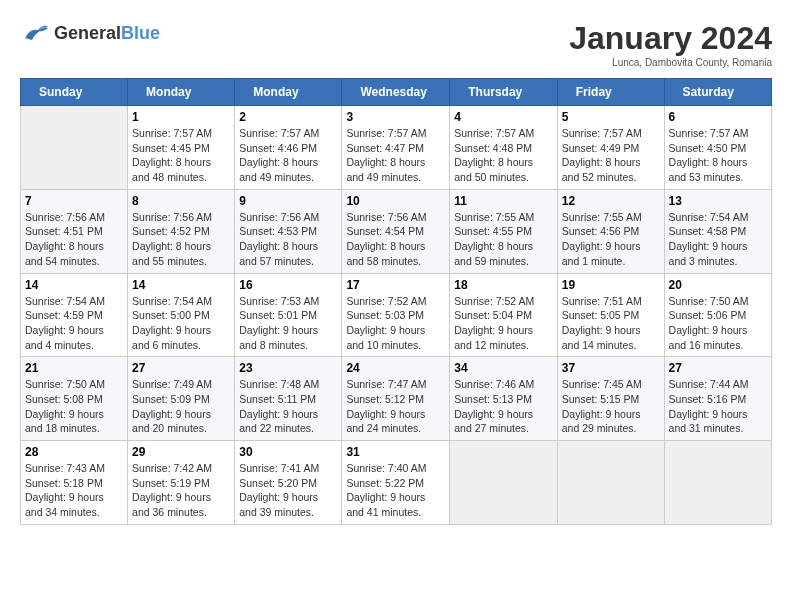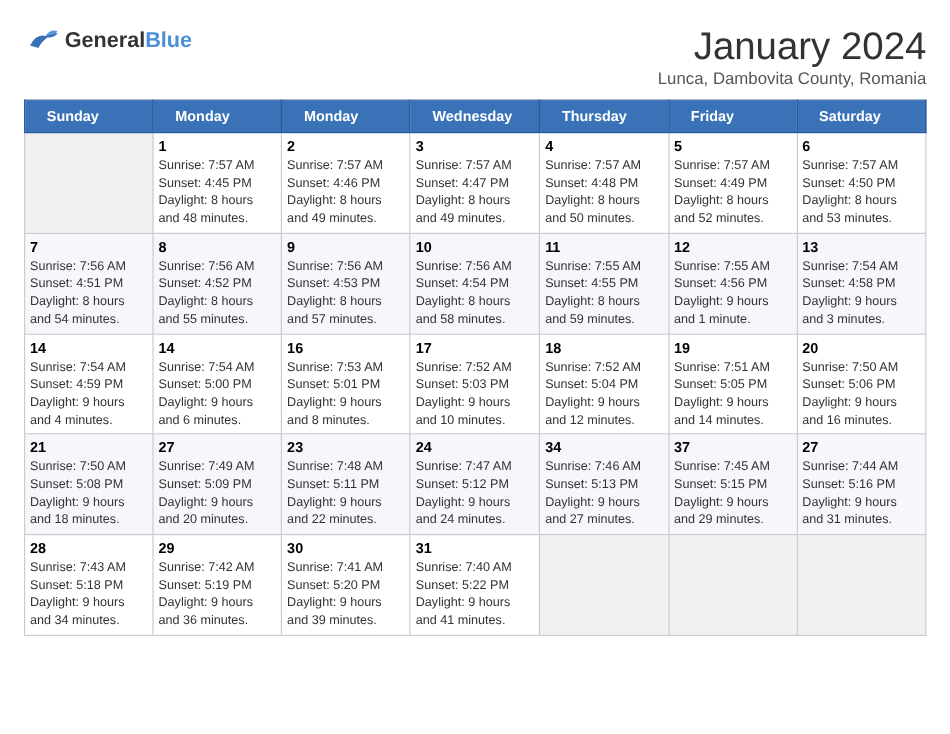--- a/index.html
+++ b/index.html
@@ -23,25 +23,25 @@
     }
     .logo-bird {
       width: 30px;
       height: 24px;
     }
     .title-block {
       text-align: right;
     }
     .month-year {
       font-size: 32px;
-      font-weight: normal;
+      font-weight: bold;
       color: #333;
     }
     .location {
-      font-size: 14px;
+      font-size: 10px;
       color: #555;
     }
     .calendar {
       width: 100%;
       border-collapse: collapse;
       font-size: 11px;
     }
     .calendar th {
       background-color: #3a72b8;
       color: #fff;

